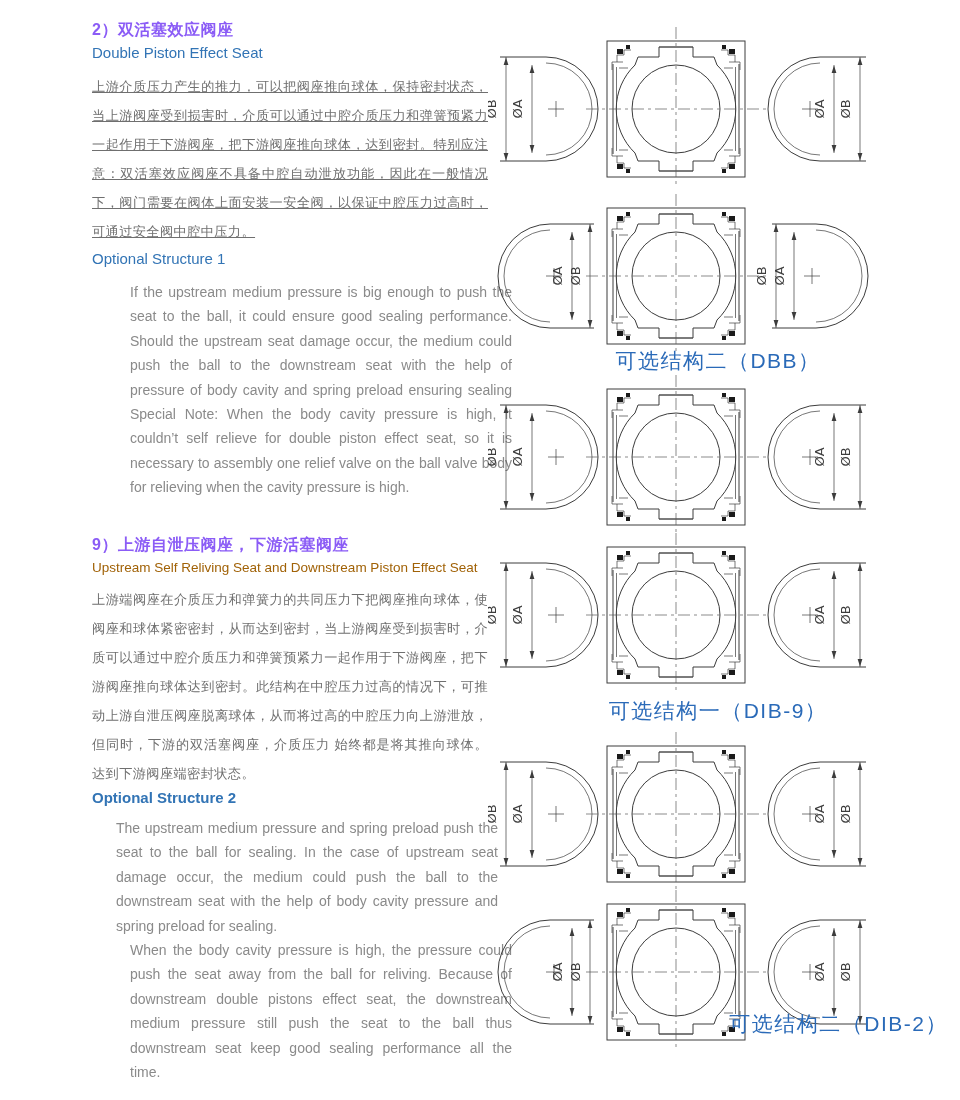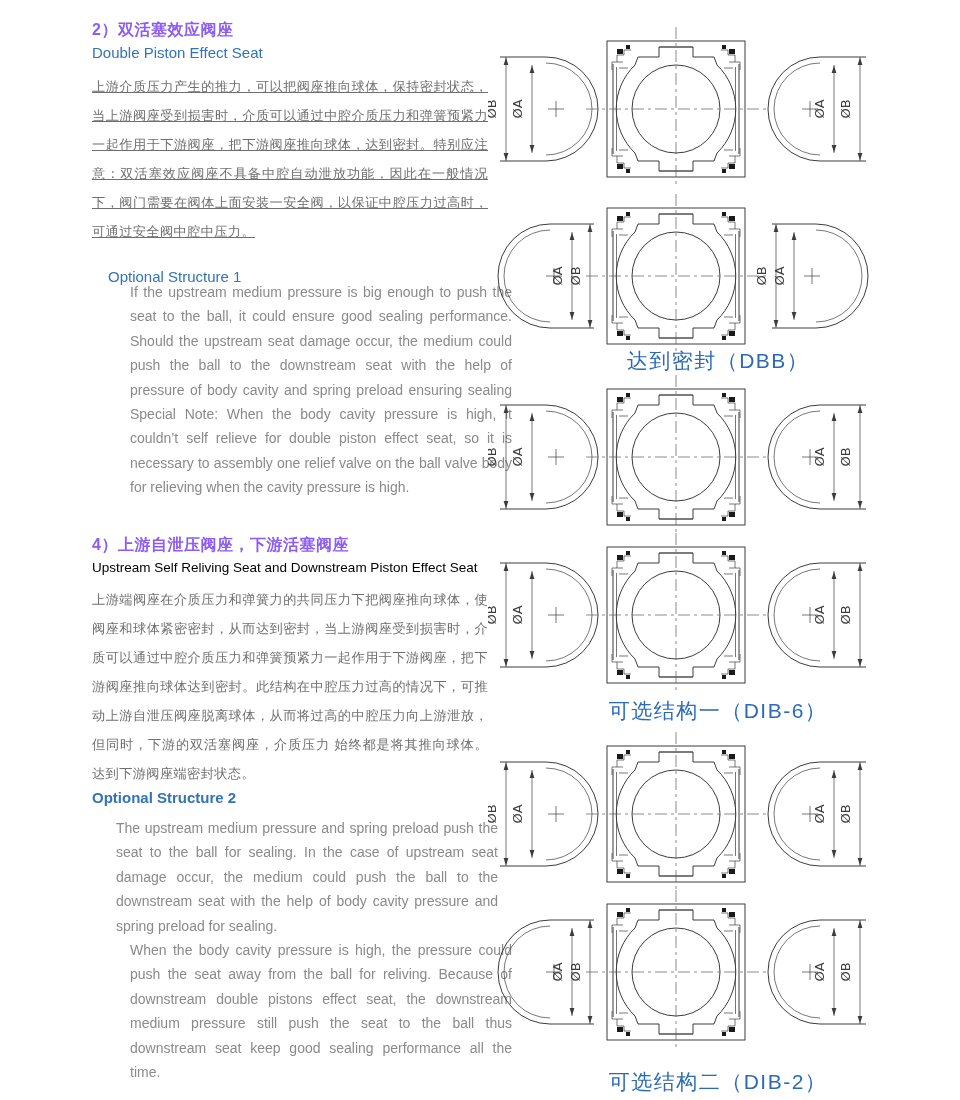--- a/index.html
+++ b/index.html
@@ -2,21 +2,21 @@
 <html><head>
 <meta charset="utf-8">
 <style>
   html,body{margin:0;padding:0;background:#ffffff;}
   body{width:960px;height:1100px;position:relative;overflow:hidden;
        font-family:"Liberation Sans","DejaVu Sans",sans-serif;}
   .abs{position:absolute;}
   
   .h-zh{font-size:16px;font-weight:bold;color:#8b5cf6;letter-spacing:.5px;}
   .h-en{font-size:15px;color:#3274b5;}
-  .h-en-small{font-size:13.5px;color:#000000;}
+  .h-en-small{font-size:13.5px;color:#a16207;}
   .p-zh{font-size:13.2px;color:#6f6f6f;line-height:29px;text-align:justify;letter-spacing:.4px;}
   .p-en{font-size:14px;color:#8a8a8a;line-height:24.4px;text-align:justify;margin-left:38px;}
   
   .caption{font-size:21px;color:#2a6ab8;text-align:center;letter-spacing:1.5px;}
   svg .ln{stroke:#3c3c3c;stroke-width:1;fill:none;}
   svg .thin{stroke:#3c3c3c;stroke-width:.7;fill:none;}
   svg .dim{stroke:#3c3c3c;stroke-width:.7;}
   svg .arr{fill:#3c3c3c;stroke:none;}
   svg .dlbl{font-family:"DejaVu Sans",sans-serif;font-size:13px;fill:#3c3c3c;text-anchor:middle;}
   svg .cl{stroke:#5a5a5a;stroke-width:.7;stroke-dasharray:12 4 3 4;fill:none;}
@@ -24,25 +24,25 @@
 </style>
 </head>
 <body>
 
 <div class="abs h-zh" style="left:92px;top:20px;width:396px;">2）双活塞效应阀座</div>
 
 <div class="abs h-en" style="left:92px;top:44px;width:396px;">Double Piston Effect Seat</div>
 
 <div class="abs p-zh" style="left:92px;top:72px;width:396px;text-decoration:underline;">上游介质压力产生的推力，可以把阀座推向球体，保持密封状态，当上游阀座受到损害时，介质可以通过中腔介质压力和弹簧预紧力一起作用于下游阀座，把下游阀座推向球体，达到密封。特别应注意：双活塞效应阀座不具备中腔自动泄放功能，因此在一般情况下，阀门需要在阀体上面安装一安全阀，以保证中腔压力过高时，可通过安全阀中腔中压力。</div>
 
-<div class="abs h-en" style="left:92px;top:268px;width:396px;margin-left:16px;">Optional Structure 1</div>
+<div class="abs h-en" style="left:92px;top:250px;width:396px;">Optional Structure 1</div>
 
 <div class="abs p-en" style="left:92px;top:280px;width:382px;">If the upstream medium pressure is big enough to push the seat to the ball, it could ensure good sealing performance. Should the upstream seat damage occur, the medium could push the ball to the downstream seat with the help of pressure of body cavity and spring preload ensuring sealing Special Note: When the body cavity pressure is high, it couldn’t self relieve for double piston effect seat, so it is necessary to assembly one relief valve on the ball valve body for relieving when the cavity pressure is high.</div>
 
-<div class="abs h-zh" style="left:92px;top:535px;width:396px;">4）上游自泄压阀座，下游活塞阀座</div>
+<div class="abs h-zh" style="left:92px;top:535px;width:396px;">9）上游自泄压阀座，下游活塞阀座</div>
 
 <div class="abs h-en-small" style="left:92px;top:560px;width:420px;">Upstream Self Reliving Seat and Downstream Piston Effect Seat</div>
 
 <div class="abs p-zh" style="left:92px;top:585px;width:396px;">上游端阀座在介质压力和弹簧力的共同压力下把阀座推向球体，使阀座和球体紧密密封，从而达到密封，当上游阀座受到损害时，介质可以通过中腔介质压力和弹簧预紧力一起作用于下游阀座，把下游阀座推向球体达到密封。此结构在中腔压力过高的情况下，可推动上游自泄压阀座脱离球体，从而将过高的中腔压力向上游泄放，但同时，下游的双活塞阀座，介质压力 始终都是将其推向球体。达到下游阀座端密封状态。</div>
 
 <div class="abs h-en" style="left:92px;top:789px;width:396px;font-weight:bold;">Optional Structure 2</div>
 
 <div class="abs p-en" style="left:78px;top:816px;width:382px;">The upstream medium pressure and spring preload push the seat to the ball for sealing. In the case of upstream seat damage occur, the medium could push the ball to the downstream seat with the help of body cavity pressure and spring preload for sealing.</div>
 
 <div class="abs p-en" style="left:92px;top:938px;width:382px;">When the body cavity pressure is high, the pressure could push the seat away from the ball for reliving. Because of downstream double pistons effect seat, the downstream medium pressure still push the seat to the ball thus downstream seat keep good sealing performance all the time.</div>
@@ -469,17 +469,17 @@
         <line class="dim" x1="372" y1="33" x2="372" y2="137"></line>
         <polygon class="arr" points="369.6,41 374.4,41 372,33.5"></polygon>
         <polygon class="arr" points="369.6,129 374.4,129 372,136.5"></polygon>
         <text class="dlbl" x="362" y="85" transform="rotate(-90 362 85)">ØB</text>
         <line class="thin" x1="314" y1="85" x2="330" y2="85"></line>
         <line class="thin" x1="322" y1="77" x2="322" y2="93"></line>
       </g>
     </svg>
   </div>
 
-<div class="abs caption" style="left:488px;top:347px;width:460px;">达到密封（DBB）</div>
-
-<div class="abs caption" style="left:488px;top:697px;width:460px;">可选结构一（DIB-6）</div>
-
-<div class="abs caption" style="left:488px;top:1068px;width:460px;">可选结构二（DIB-2）</div>
+<div class="abs caption" style="left:488px;top:347px;width:460px;">可选结构二（DBB）</div>
+
+<div class="abs caption" style="left:488px;top:697px;width:460px;">可选结构一（DIB-9）</div>
+
+<div class="abs caption" style="left:488px;top:1010px;width:460px;text-align:right;">可选结构二（DIB-2）</div>
 
 </body></html>

